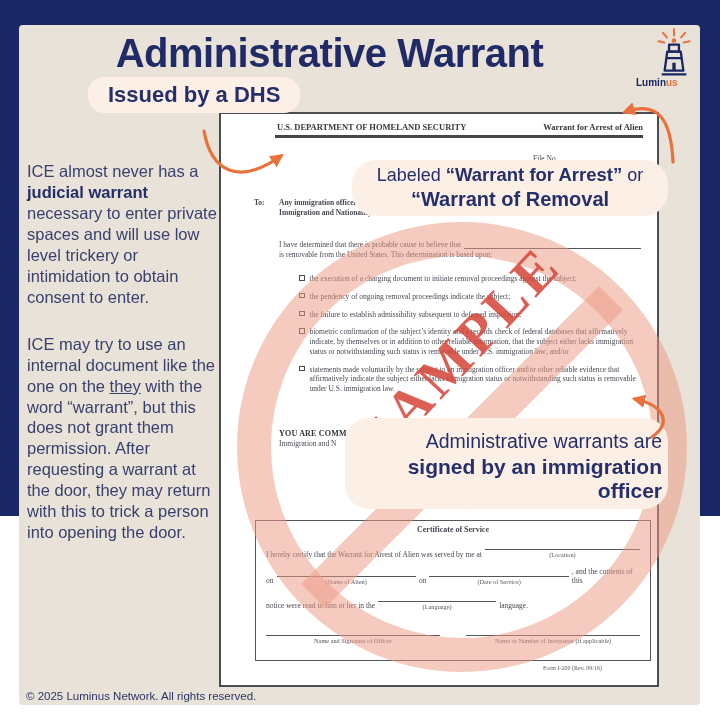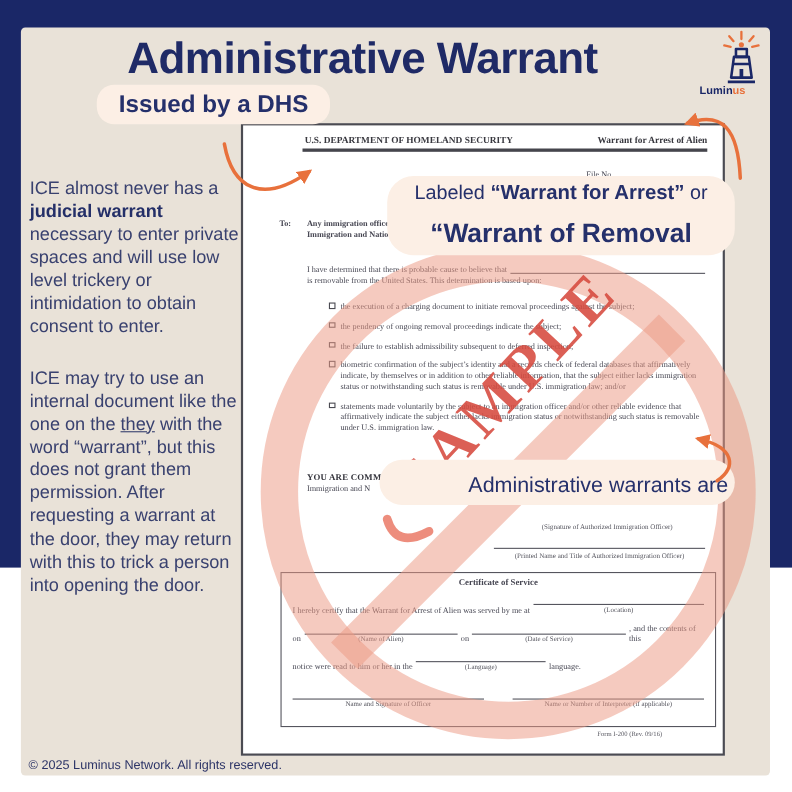--- a/index.html
+++ b/index.html
@@ -15,21 +15,21 @@
   
   .logo{position:absolute;left:617px;top:2px;width:76px;text-align:left}
   .logo svg{display:block;margin:0 auto}
   .logo-text{font-size:10px;font-weight:bold;margin-top:-2px}
   .logo-text .ln{color:var(--navy)} .logo-text .lo{color:var(--orange)}
   
   .chip{position:absolute;background:var(--chip-bg);color:var(--chip-text);border-radius:24px;z-index:30}
   .chip-issued{left:69px;top:52px;padding:5px 20px;font-size:22px;font-weight:bold;border-radius:16px}
   .chip-labeled{left:333px;top:135px;width:316px;padding:4px 8px 5px;text-align:center}
   .chip-labeled .l1{font-size:18px} .chip-labeled .l1 b{font-size:18.5px}
-  .chip-labeled .l2{font-size:24px;font-weight:bold;margin-top:13px}
+  .chip-labeled .l2{font-size:20px;font-weight:bold;margin-top:2px}
   .chip-signed{left:326px;top:393px;width:323px;padding:12px 6px 6px;text-align:right}
   .chip-signed .l1{font-size:19.5px}
   .chip-signed .l2{font-size:21px;font-weight:bold;margin-top:2px}
   
   .sidebar{position:absolute;left:8px;top:136px;width:192px;color:var(--sidebar-text);font-size:16.5px;line-height:1.27}
   .sidebar p+p{margin-top:26px}
   .sidebar b{color:#242f68}
   .sidebar .u{text-decoration:underline}
   
   .doc{position:absolute;left:200px;top:87px;width:440px;height:575px;background:#fff;border:2px solid #4b4b52;z-index:10;font-family:"Liberation Serif","DejaVu Serif",serif;color:var(--doc-text)}
@@ -229,17 +229,18 @@
       </g>
     </svg>
 
     <div class="chip chip-labeled">
       <div class="l1"><span>Labeled </span><b>“Warrant for Arrest”</b><span> or</span></div>
       <div class="l2">“Warrant of Removal</div>
     </div>
 
     <div class="chip chip-signed">
       <div class="l1">Administrative warrants are</div>
+      <div class="l2">signed by an immigration officer</div>
     </div>
 
     <div class="footer">© 2025 Luminus Network. All rights reserved.</div>
   </div>
 </div>
 
 </body></html>

